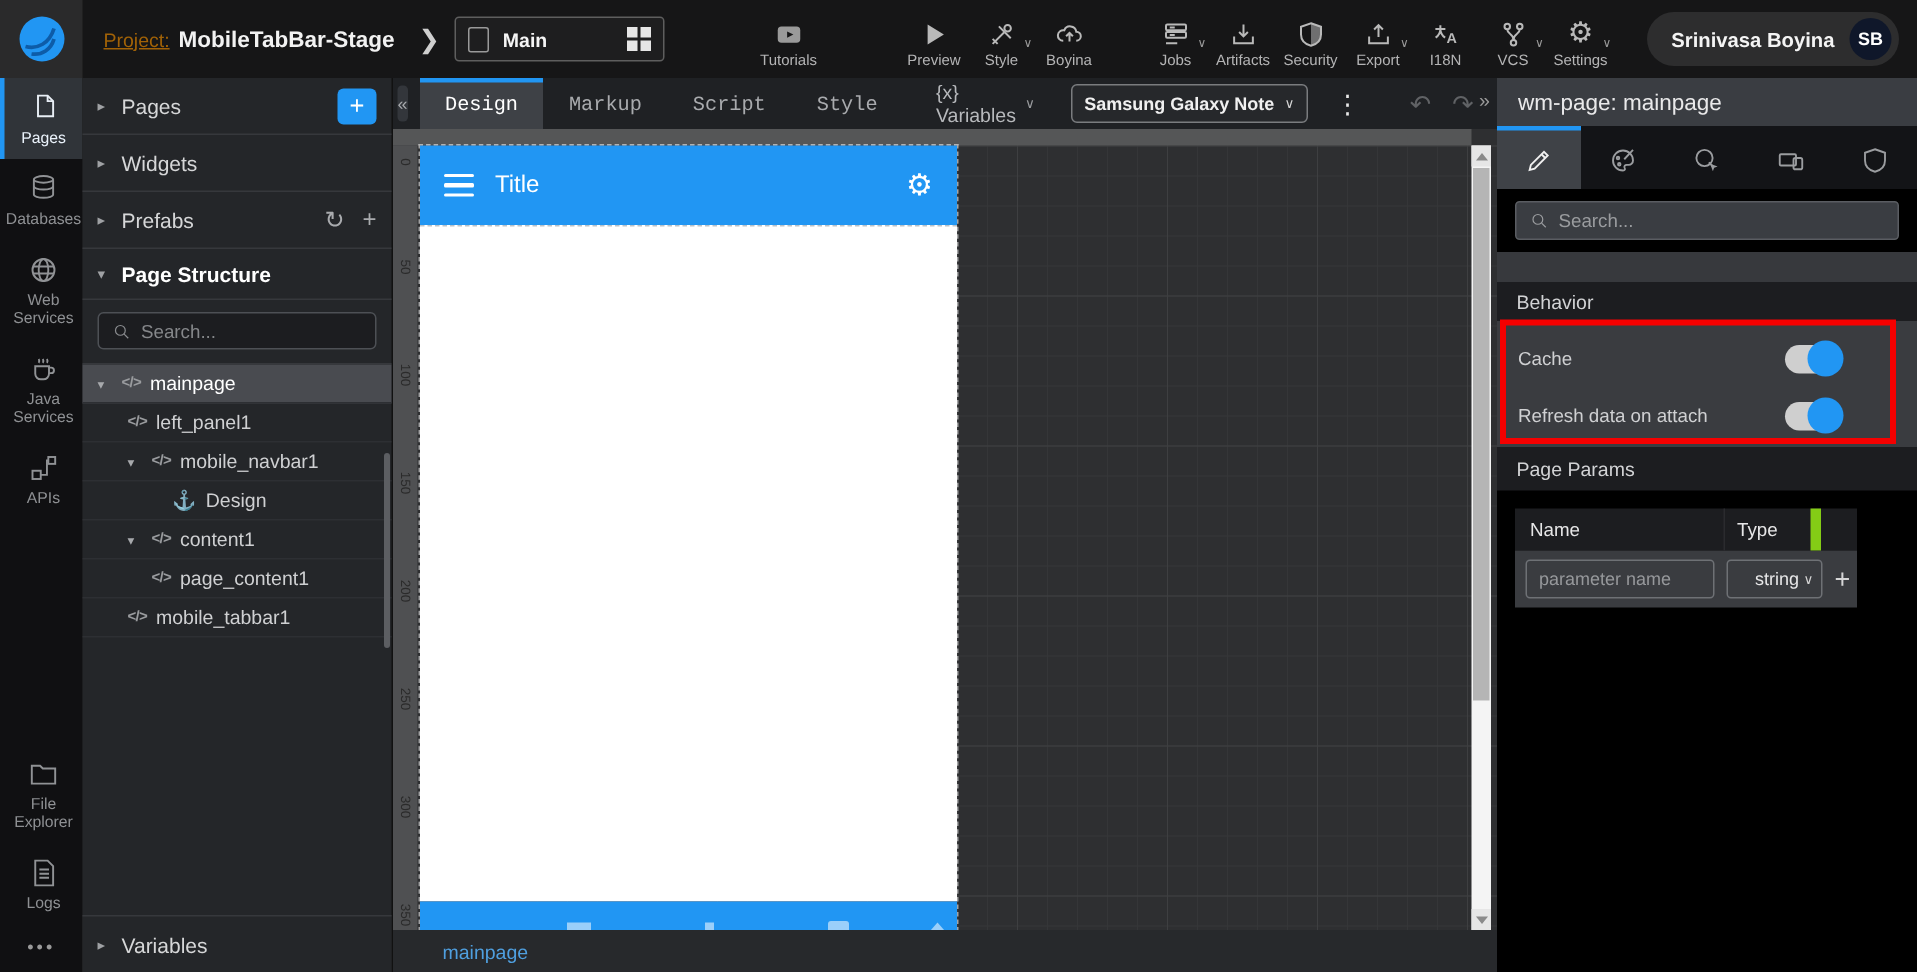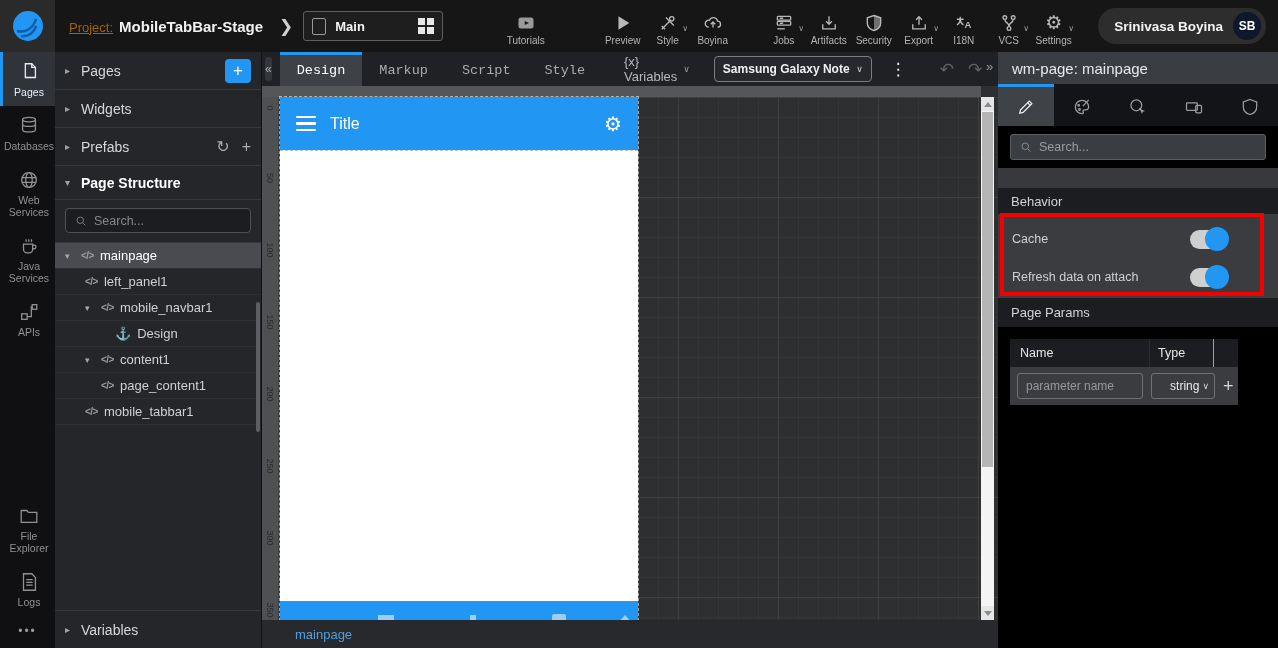--- a/index.html
+++ b/index.html
@@ -126,21 +126,21 @@
   .behavior-rows { height:84px; background:#3a3c40; padding:6px 0 0; }
   .prop-row { height:38px; display:flex; align-items:center; justify-content:space-between; padding:0 52px 0 14px; }
   .prop-label { color:#cfd0d2; font-size:12.5px; }
   .switch { position:relative; width:36px; height:19px; background:#cfcfcf; border-radius:10px; cursor:pointer; }
   .switch::after { content:""; position:absolute; right:-3px; top:-2.5px; width:24px; height:24px; border-radius:50%; background:#2196f3; }
   .red-box { position:absolute; left:2px; top:161px; width:264px; height:83px; border:4px solid #f50000; pointer-events:none; }
   .params-area { padding:12px; }
   .ptable { width:228px; }
   .ptable .phead { height:28px; background:#1c1d20; display:flex; align-items:center; }
   .ptable .phead .c1 { width:140px; padding-left:10px; color:#e6e6e7; font-size:12.5px; border-right:1px solid #2a2b2e; height:100%; display:flex; align-items:center; }
-  .ptable .phead .c2 { width:64px; padding-left:8px; color:#e6e6e7; font-size:12.5px; border-right:1px solid #84cc16; height:100%; display:flex; align-items:center; }
+  .ptable .phead .c2 { width:64px; padding-left:8px; color:#e6e6e7; font-size:12.5px; border-right:7px solid #84cc16; height:100%; display:flex; align-items:center; }
   .ptable .pbody { height:38px; background:#3a3c40; display:flex; align-items:center; gap:8px; padding-left:7px; }
   .param-input { width:126px; height:26px; background:transparent; border:1px solid #6e7control;} 
   .param-input { width:126px; height:26px; background:transparent; border:1px solid #6e7175; border-radius:3px; color:#cfcfcf; font-size:12px; padding:0 8px; outline:none; font-family:"Liberation Sans",sans-serif; }
   .param-input::placeholder { color:#96989b; }
   .type-select { width:64px; height:26px; border:1px solid #6e7175; border-radius:3px; display:flex; align-items:center; padding:0 5px; gap:3px; cursor:pointer; }
   .type-select .val { flex:1; color:#e8e8e9; font-size:12px; overflow:hidden; white-space:nowrap;text-align:right; }
   .type-select .sm { font-size:9px; color:#d5d5d5; }
   .add-param { color:#d6d6d7; font-size:18px; cursor:pointer; }
 </style>
 </head>

